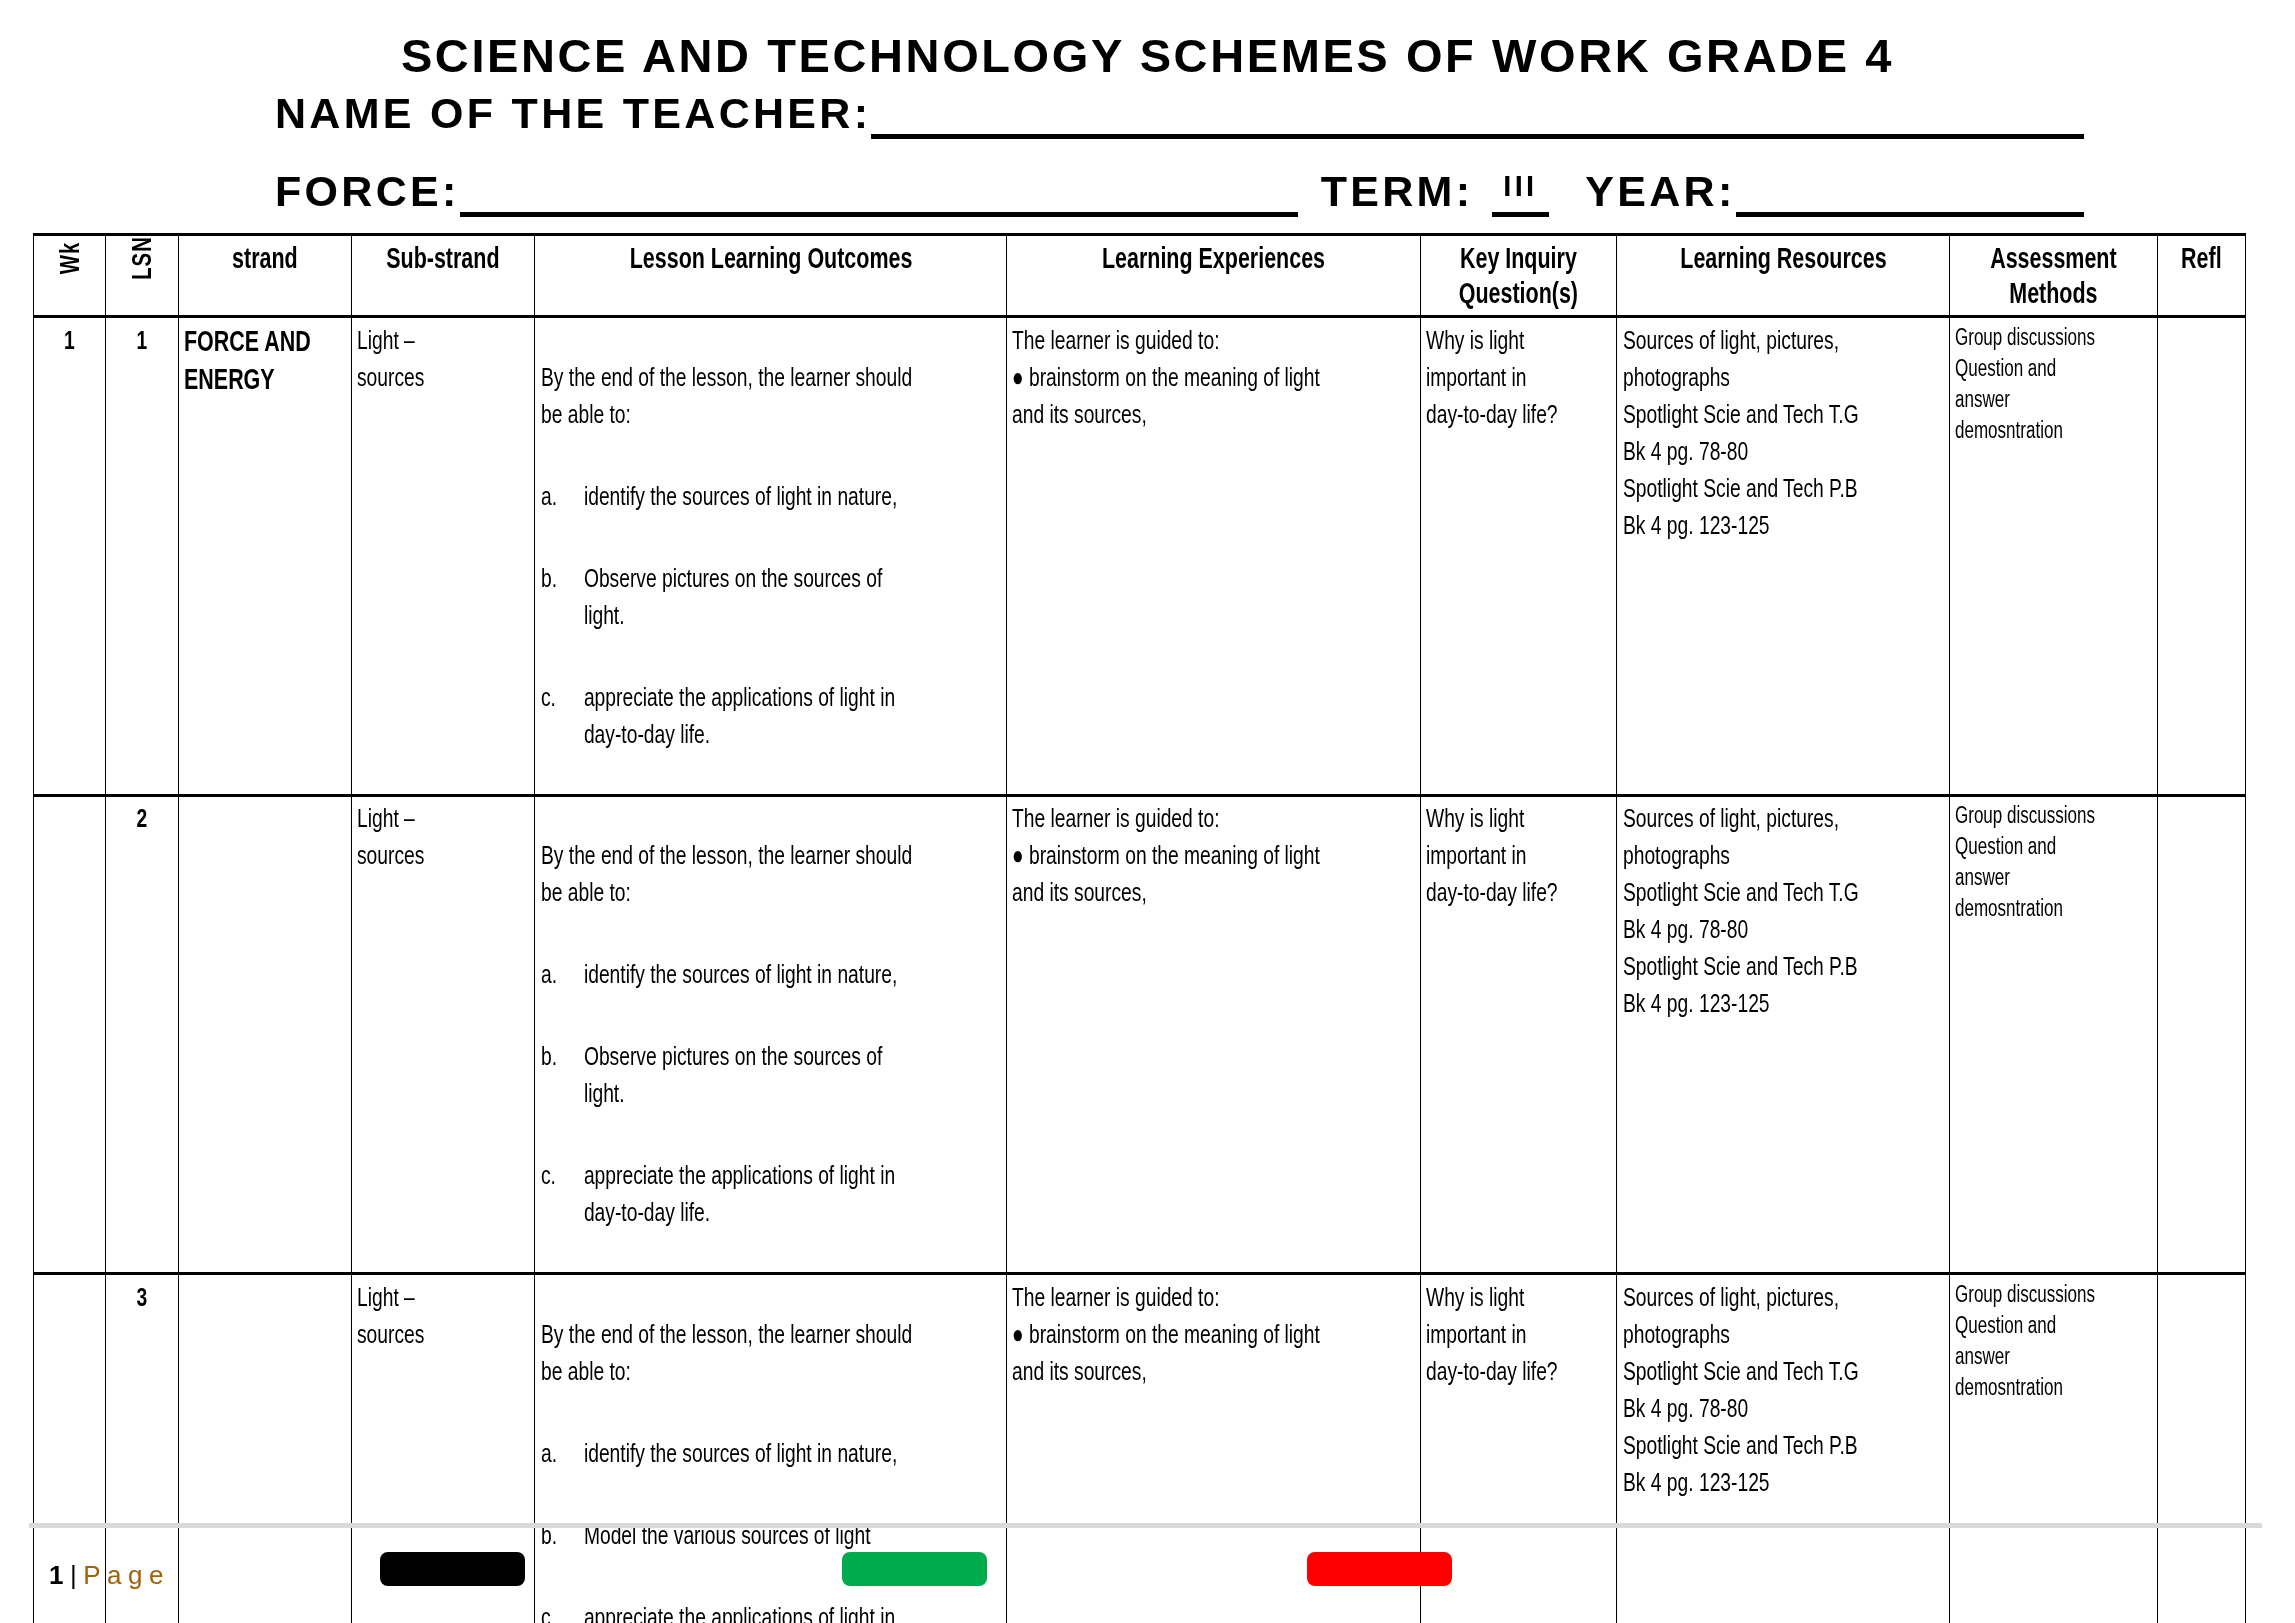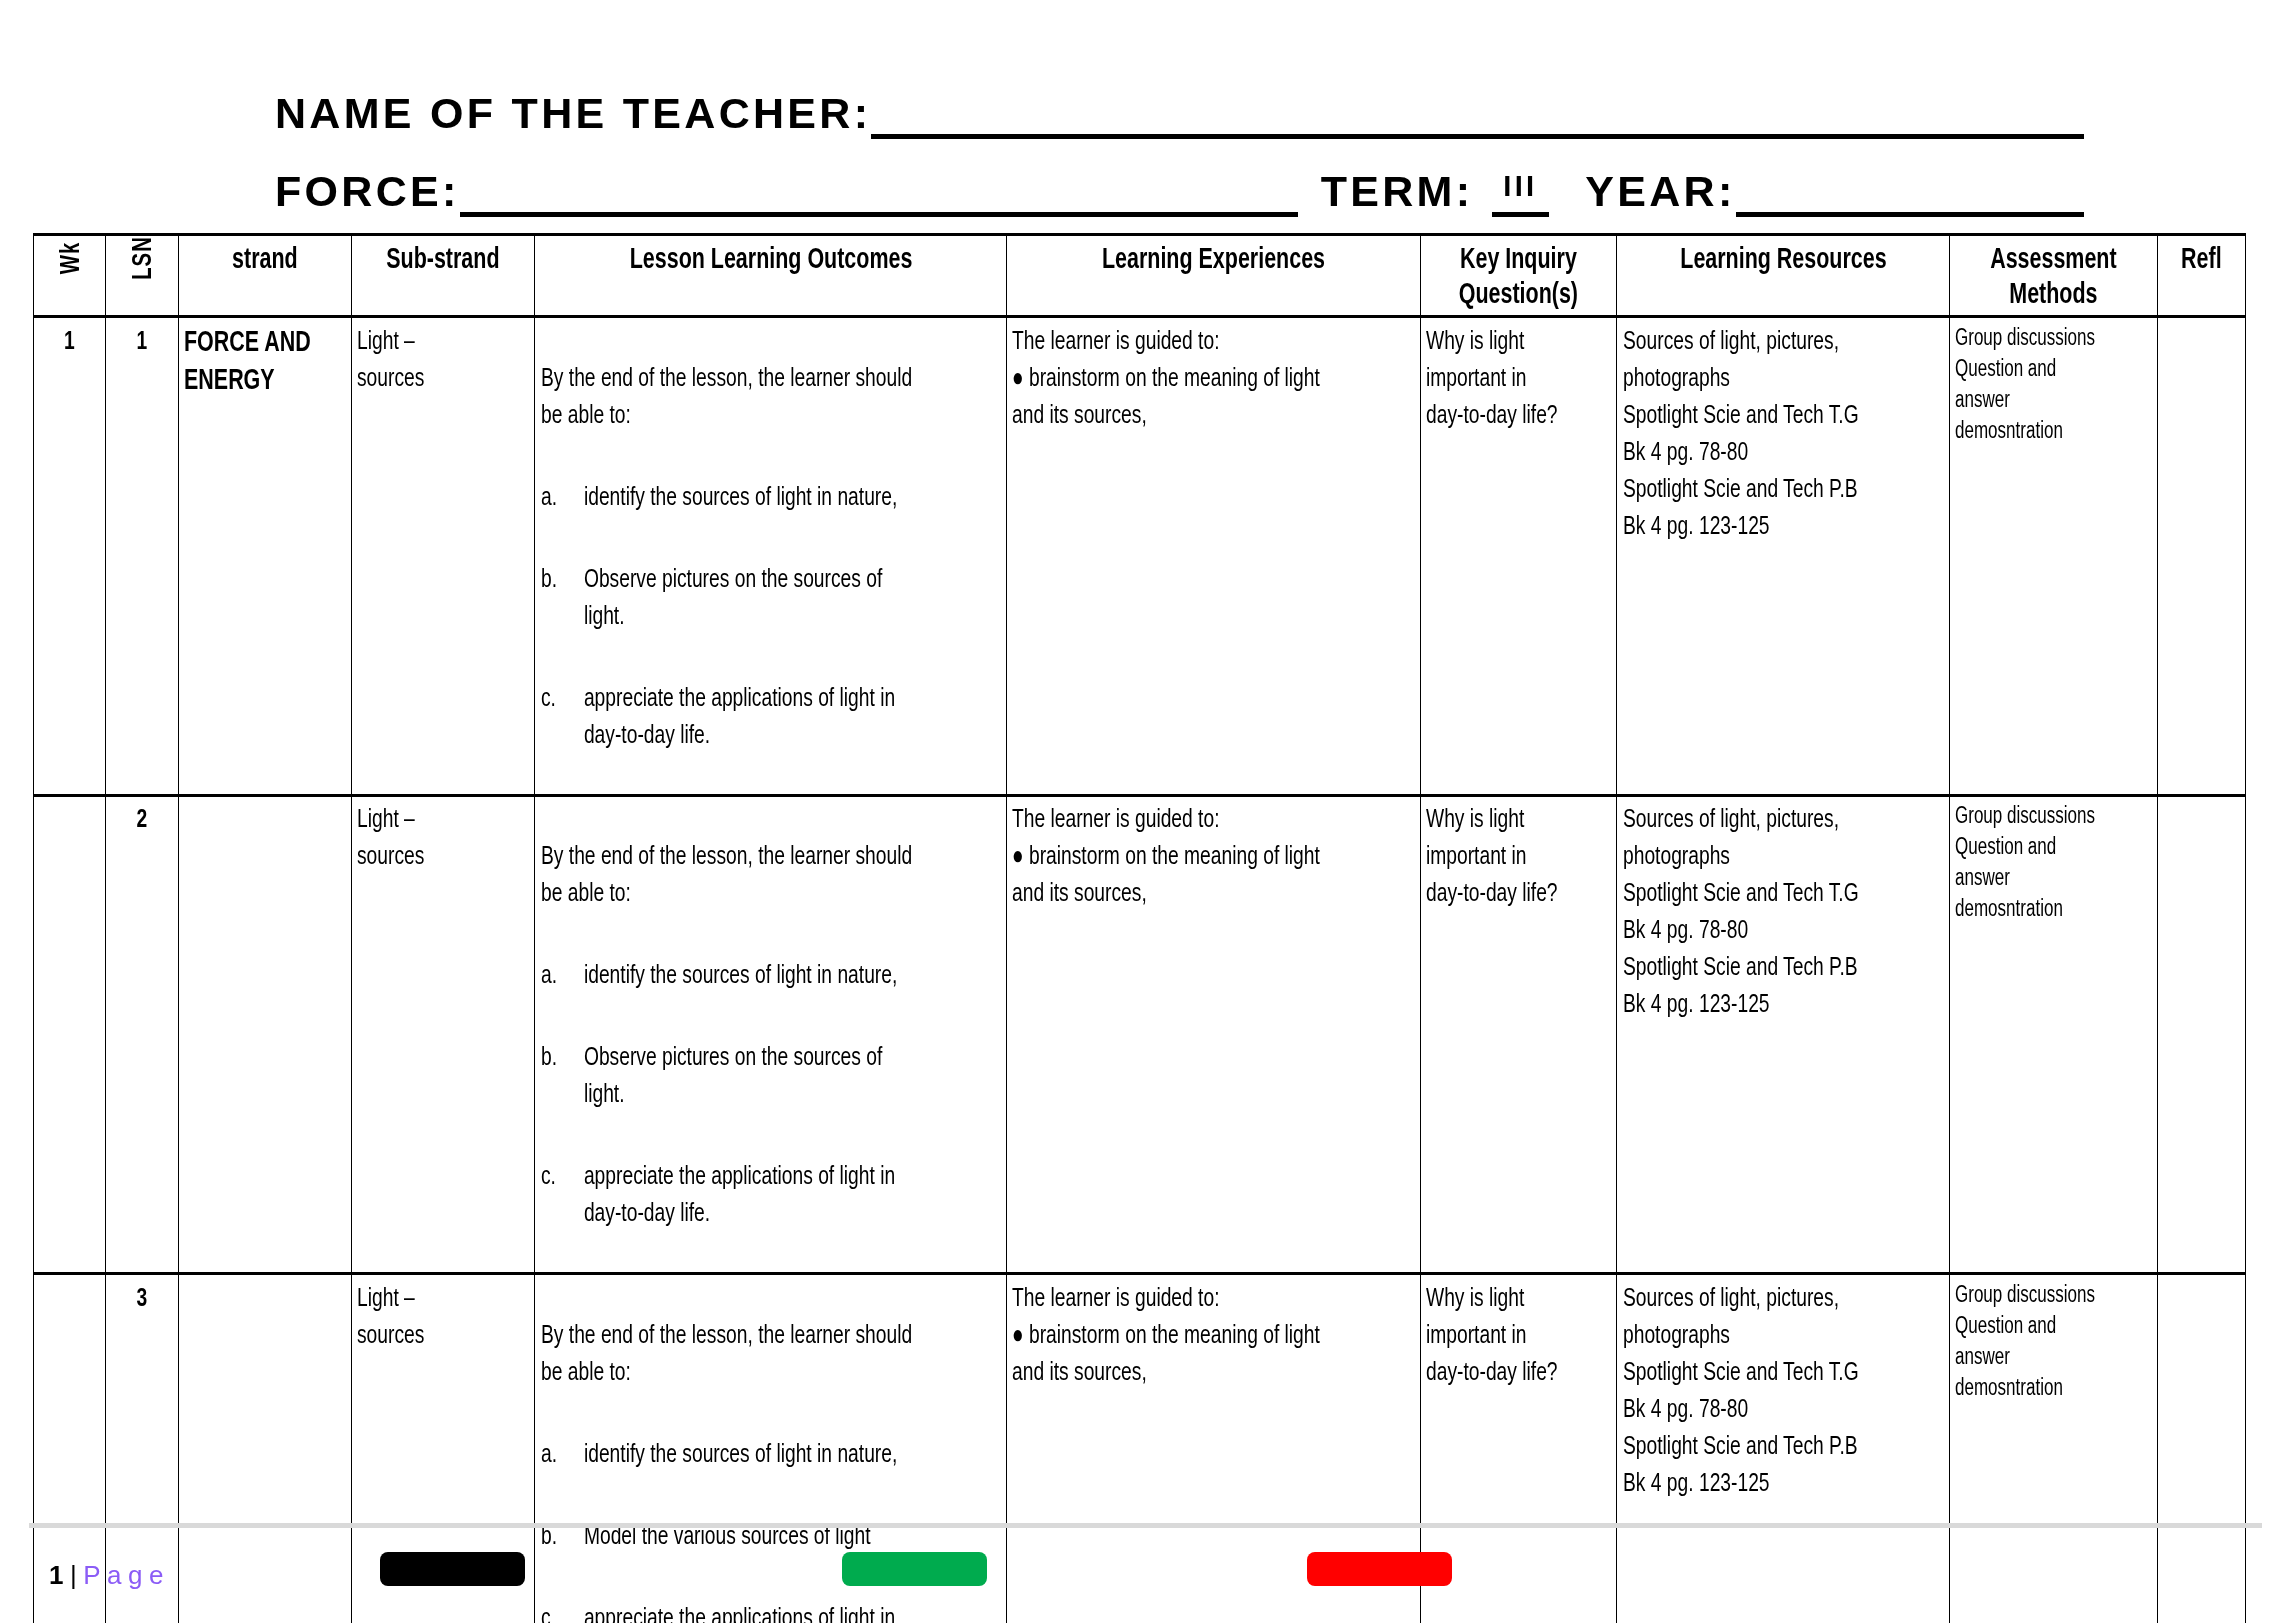--- a/index.html
+++ b/index.html
@@ -53,31 +53,32 @@
   
   tr.hrow  { height:73px; }
   tr.r1 { height:302px; }
   tr.r2 { height:309px; }
   tr.r3 { height:274px; }
   
   #footer-rule { position:absolute; left:29.4px; top:1523px; width:2233px; height:4.6px; background:#D9D9D9; }
   #footer-text { position:absolute; left:49px; top:1560px; display:flex; align-items:baseline; font-size:26px; }
   #footer-text .pnum { font-weight:bold; color:#000; }
   #footer-text .pbar { margin:0 6.5px; font-weight:normal; color:#000; }
-  #footer-text .pword { color:#8b5cf6; letter-spacing:6.5px; }
+  #footer-text .pword { color:#a16207; letter-spacing:6.5px; }
   .bar { position:absolute; top:1552px; width:145px; height:34px; border-radius:7.9px; }
   #bar-black { left:380px;  background:#000000; }
   #bar-green { left:842px; background:#00AB4E; }
   #bar-red   { left:1307px; background:#FF0000; }
 </style>
 </head>
 <body>
 
 <div id="page">
 
+  <div class="doc-title">SCIENCE AND TECHNOLOGY SCHEMES OF WORK GRADE 4</div>
 
   <div class="hline" id="name-line">
     <span class="lbl">NAME OF THE TEACHER:</span>
     <span class="fill grow"></span>
   </div>
 
   <div class="hline" id="school-line">
     <span class="lbl">FORCE:</span>
     <span class="fill school-fill"></span>
     <span class="lbl term-gap">TERM:</span>

